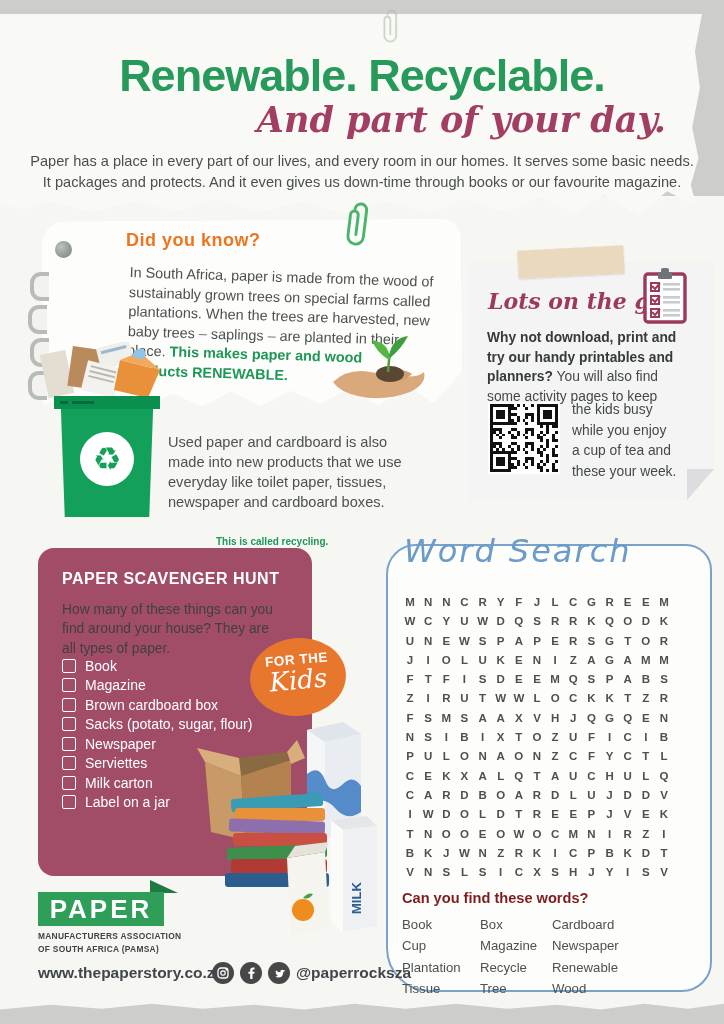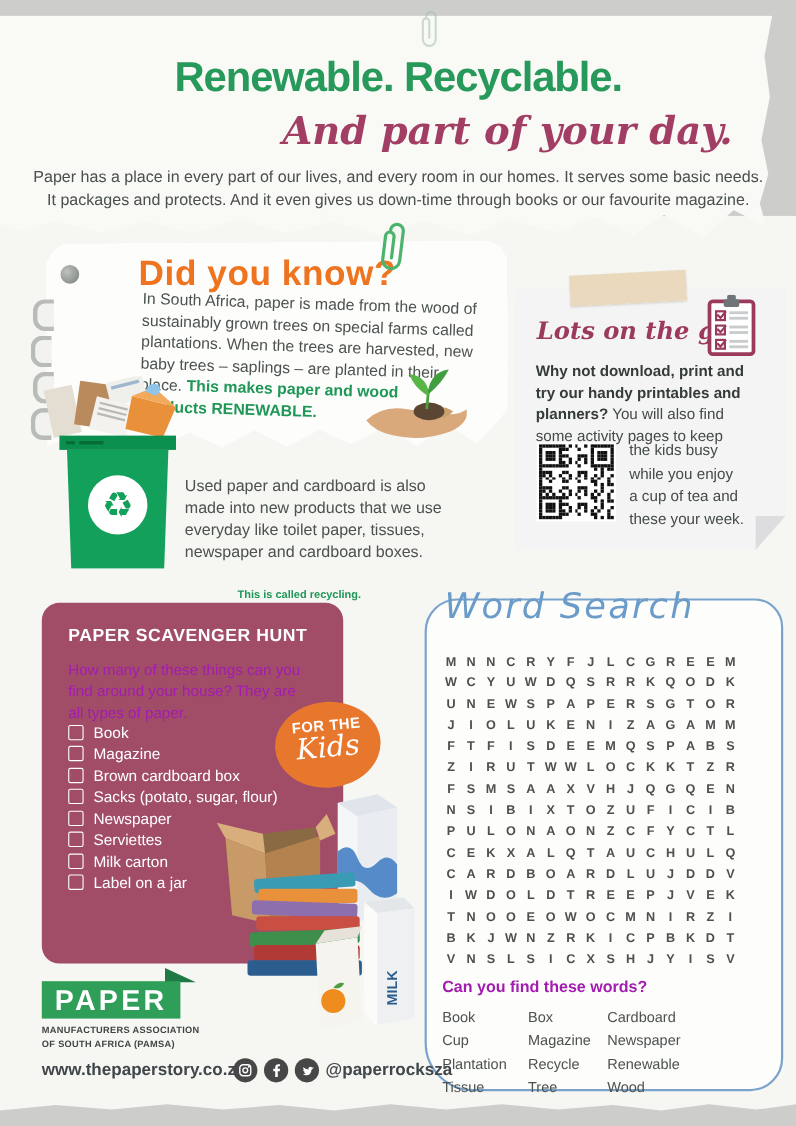--- a/index.html
+++ b/index.html
@@ -7,28 +7,28 @@
   .abs{position:absolute;}
   .pre{white-space:pre-line;}
 
   
   #sheet-main{left:0;top:196px;width:724px;height:816px;background:#f6f6f3;
     clip-path:polygon(0 0,100% 0,100% 99%,95% 99.6%,89% 99%,83% 99.7%,77% 99.1%,70% 99.6%,63% 99%,56% 99.6%,49% 99%,42% 99.7%,35% 99.1%,28% 99.6%,21% 99%,14% 99.6%,7% 99.1%,0 99.7%);}
   #sheet-top{left:0;top:14px;width:702px;height:206px;background:#f9f9f6;filter:drop-shadow(0 4px 4px rgba(0,0,0,.25));
     clip-path:polygon(0 0,100% 0,99% 18%,99.7% 36%,98.6% 55%,99.5% 70%,98.4% 83%,99.2% 93%,95% 86%,91% 98%,86% 88%,82% 97%,77% 89%,72% 96%,66% 90%,61% 97%,55% 91%,49% 97%,43% 91%,37% 96%,31% 90%,25% 96%,19% 91%,13% 96%,7% 91%,3% 95%,0 92%);}
 
   
-  #title1{left:0;top:50px;width:724px;text-align:center;font-size:38px;font-weight:bold;color:#27995a;letter-spacing:-1px;}
+  #title1{left:0;top:50px;width:724px;text-align:center;font-size:45px;font-weight:bold;color:#27995a;letter-spacing:-1px;}
   #title2{right:58px;top:99px;font-family:"DejaVu Serif",serif;font-style:italic;font-weight:bold;font-size:35px;color:#a23e63;}
   #intro{left:0;top:151px;width:724px;text-align:center;font-size:14.6px;color:#49504d;line-height:1.42;}
 
   
   #dyk-note{left:42px;top:220px;width:420px;height:190px;background:#fdfdfc;filter:drop-shadow(2px 5px 5px rgba(0,0,0,.22));transform:rotate(-.4deg);
     clip-path:polygon(0 10%,1.5% 4%,4% 0,96% 0,98.5% 3%,100% 9%,100% 80%,97% 88%,93% 97%,87% 88%,80% 98%,73% 89%,66% 97%,59% 90%,52% 98%,45% 90%,38% 98%,31% 91%,24% 98%,17% 91%,10% 97%,5% 92%,0 97%);}
-  #dyk-title{left:126px;top:230px;font-size:32px;font-weight:bold;color:#ee7420;letter-spacing:.5px;}
+  #dyk-title{left:126px;top:230px;font-size:18px;font-weight:bold;color:#ee7420;letter-spacing:.5px;}
   #dyk-body{left:128px;top:268px;width:312px;font-size:14.4px;color:#4b524f;line-height:1.36;transform:rotate(1.8deg);}
   .green-strong{color:#1f9757;font-weight:bold;}
   #punch-hole{left:55px;top:241px;width:17px;height:17px;border-radius:50%;background:radial-gradient(circle at 35% 35%,#bfc3bf,#777c78);}
   .spiral-hook{width:15px;height:21px;border:4px solid #b8bcb8;border-right:none;border-radius:11px 0 0 11px;background:#f2f2ef;}
 
   
   .clip-svg{overflow:visible;}
 
   
   #bin-lid{left:54px;top:396px;width:106px;height:13px;background:#0b8f4e;}
@@ -49,36 +49,36 @@
   #planner-body b{color:#343b38;}
   #qr{left:488px;top:402px;width:72px;height:72px;background:#fff;padding:2px;box-sizing:border-box;}
   #qr-grid{display:grid;grid-template-columns:repeat(23,1fr);width:68px;height:68px;}
   #qr-grid i{display:block;}
   #qr-grid i.b{background:#111;}
   #planner-side{left:572px;top:400px;width:130px;font-size:13.8px;color:#434a47;line-height:1.5;}
 
   
   #scav-box{left:38px;top:548px;width:274px;height:328px;background:#a14d68;border-radius:16px;}
   #scav-title{left:62px;top:570px;font-size:16px;font-weight:bold;color:#fff;letter-spacing:.5px;}
-  #scav-intro{left:62px;top:600px;width:235px;font-size:13.8px;color:#a21caf;line-height:1.4;}
+  #scav-intro{left:62px;top:600px;width:235px;font-size:13.8px;color:#404040;line-height:1.4;}
   #checklist{left:62px;top:656px;}
   .chk-row{display:flex;align-items:center;height:19.5px;}
   .chk-box{width:12px;height:12px;border:1.6px solid #fff;border-radius:2px;margin-right:9px;flex:none;}
   .chk-label{font-size:14px;color:#fff;}
   #kids-badge{left:250px;top:638px;width:96px;height:78px;background:#e8772e;border-radius:50%;transform:rotate(-5deg);text-align:center;color:#fff;}
   #kids-badge .l1{font-size:13.5px;font-weight:bold;margin-top:14px;letter-spacing:.5px;}
   #kids-badge .l2{font-family:"DejaVu Serif",serif;font-style:italic;font-size:26px;line-height:1.05;}
 
   
   #ws-panel{left:386px;top:544px;width:326px;height:448px;background:#fdfdfc;border:2px solid #7aa3cb;border-radius:30px 26px 30px 44px;box-sizing:border-box;}
   #ws-title{left:404px;top:532px;font-family:"DejaVu Sans",sans-serif;font-style:italic;font-size:32px;color:#6b9cc9;letter-spacing:2px;}
   #ws-grid{left:403px;top:596px;width:268px;}
   .ws-row{display:flex;justify-content:space-between;height:19.3px;}
   .ws-cell{width:14px;text-align:center;font-size:11.5px;font-weight:600;color:#4f4f4f;}
-  #ws-prompt{left:402px;top:890px;font-size:14.6px;font-weight:bold;color:#a21caf;}
+  #ws-prompt{left:402px;top:890px;font-size:14.6px;font-weight:bold;color:#7f1d1d;}
   #ws-words{left:402px;top:914px;width:300px;display:flex;}
   .ws-col{font-size:13.2px;color:#4c524f;line-height:1.62;}
   .ws-col:nth-child(1){width:78px;}.ws-col:nth-child(2){width:72px;}.ws-col:nth-child(3){width:72px;}
 
   
   #logo-rect{left:38px;top:892px;width:126px;height:34px;background:#2f9e58;color:#fff;text-align:center;font-weight:bold;font-size:26px;letter-spacing:3px;line-height:34px;}
   #logo-ear{left:150px;top:880px;width:0;height:0;border-bottom:13px solid #1e7a42;border-right:28px solid transparent;}
   #logo-sub{left:38px;top:930px;font-size:8.4px;font-weight:bold;color:#3f4543;line-height:1.5;letter-spacing:.3px;}
   #website{left:38px;top:964px;font-size:15.5px;font-weight:600;color:#40464a;}
   #social{left:212px;top:962px;display:flex;gap:6px;}

